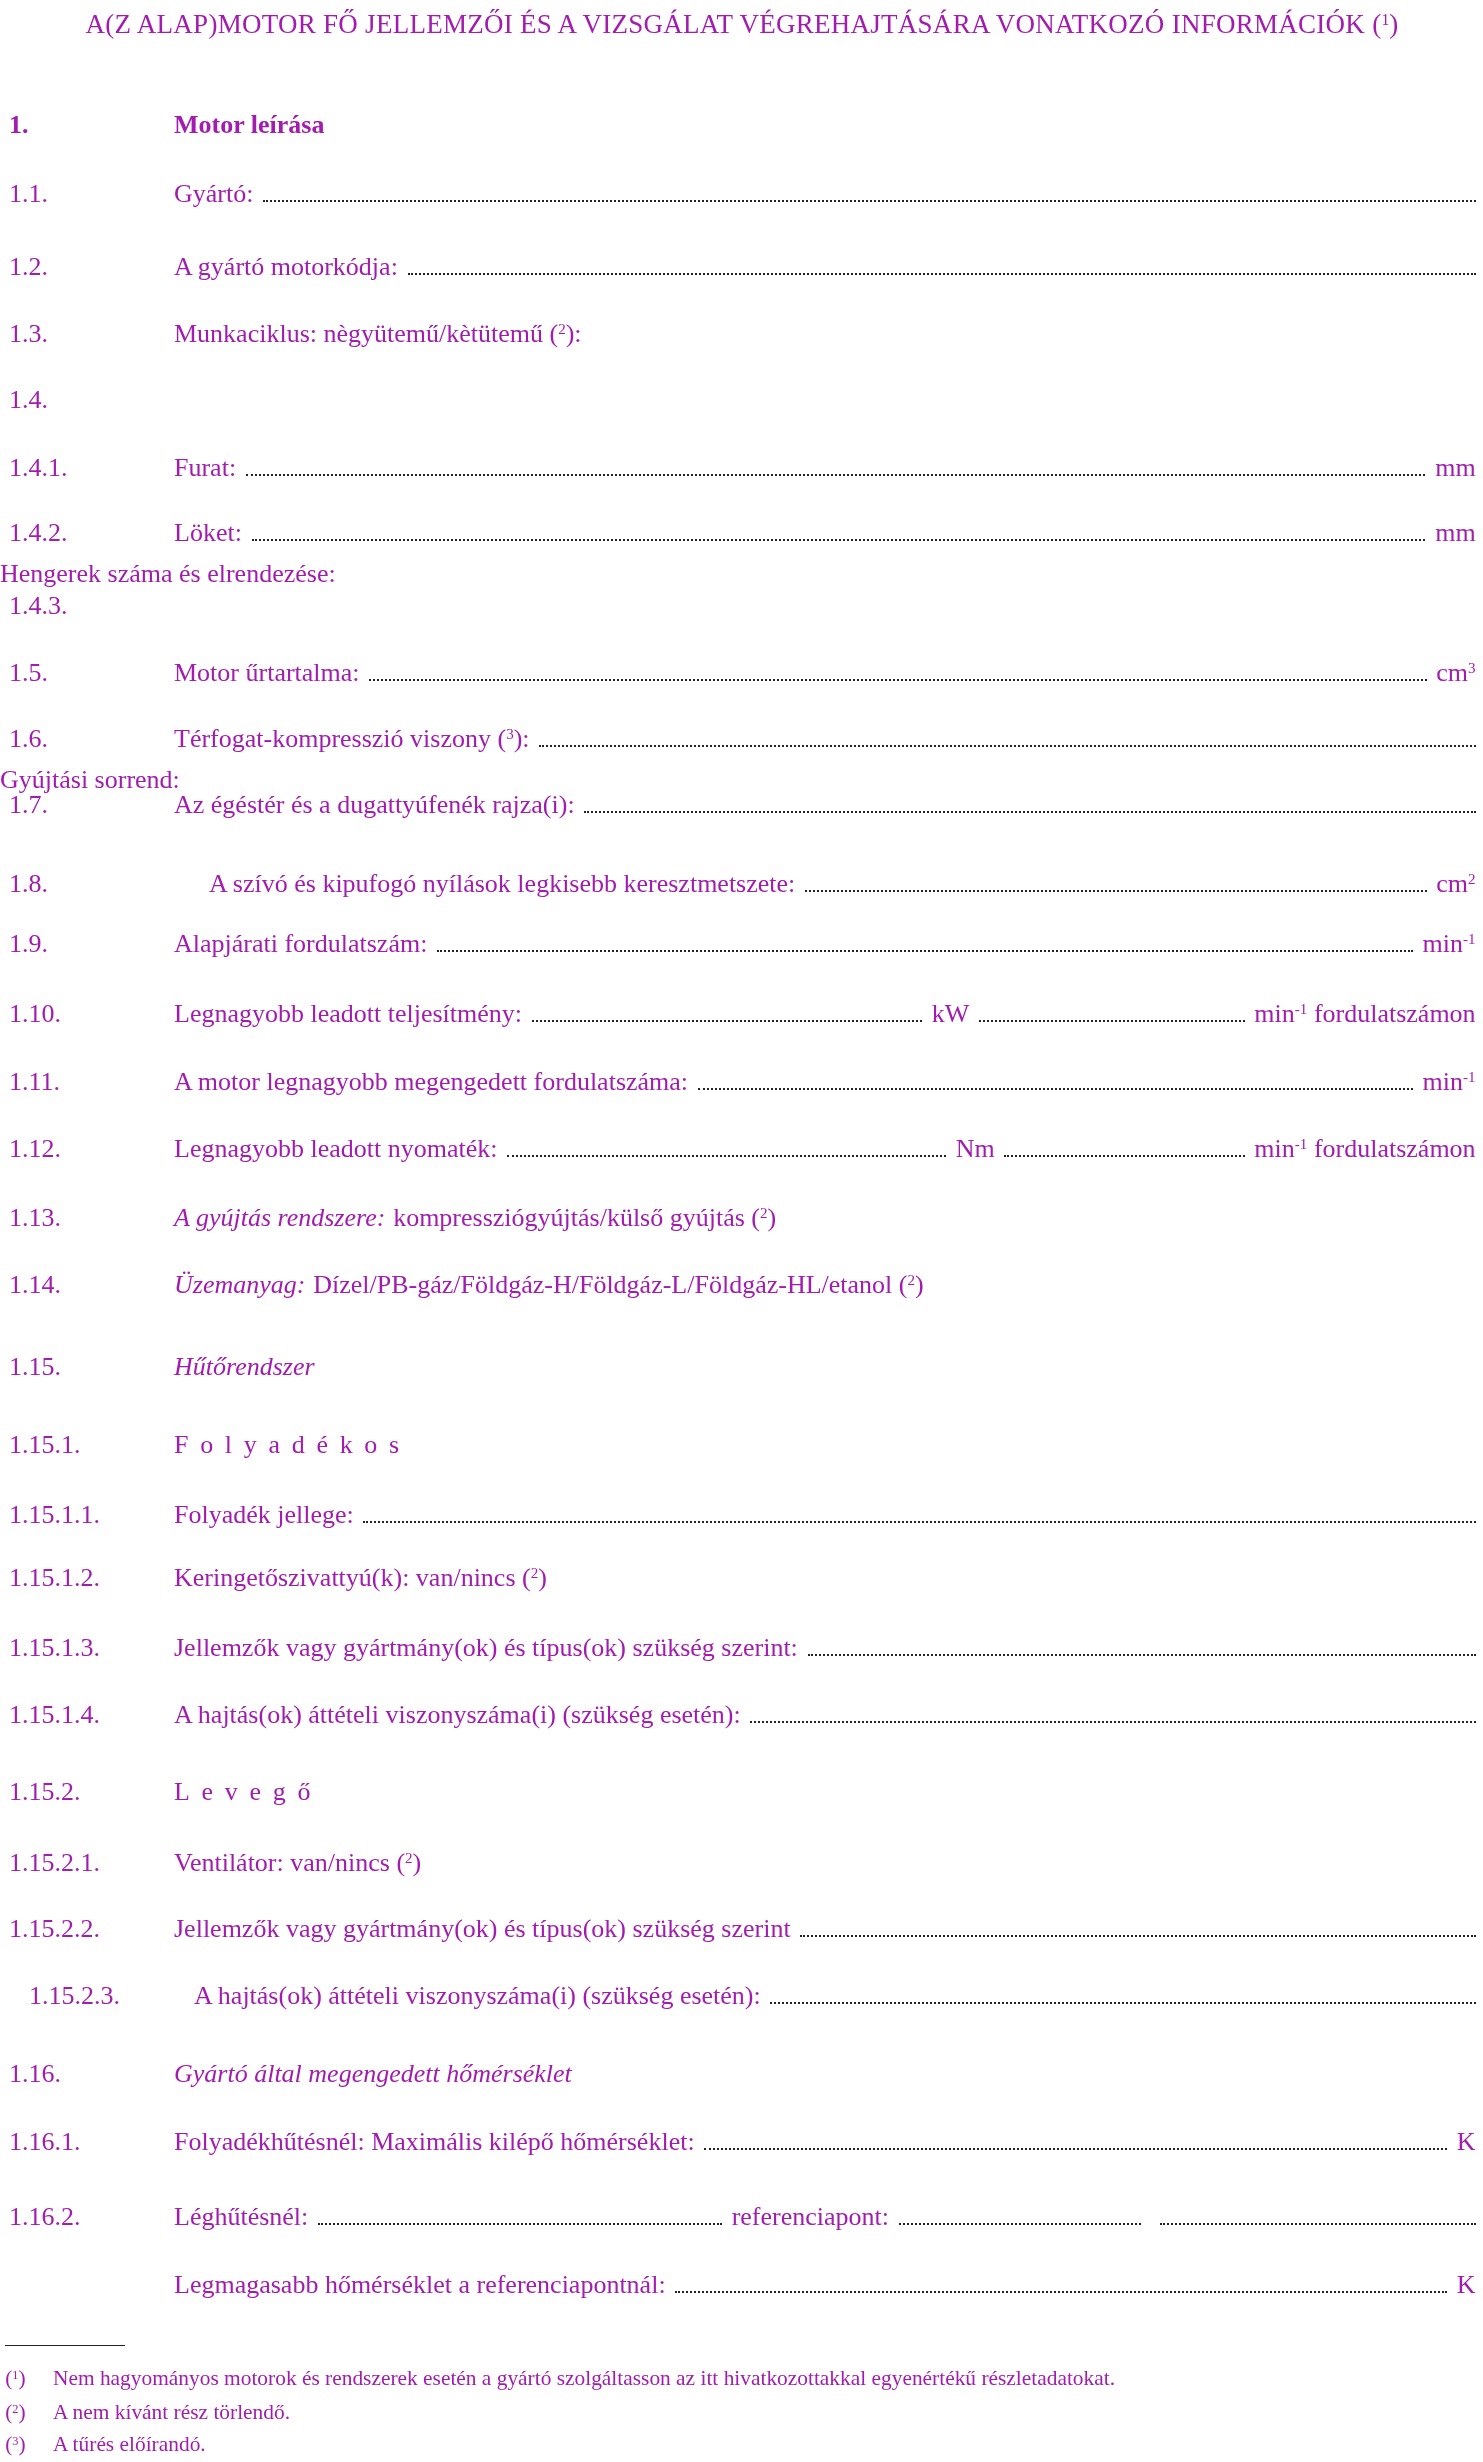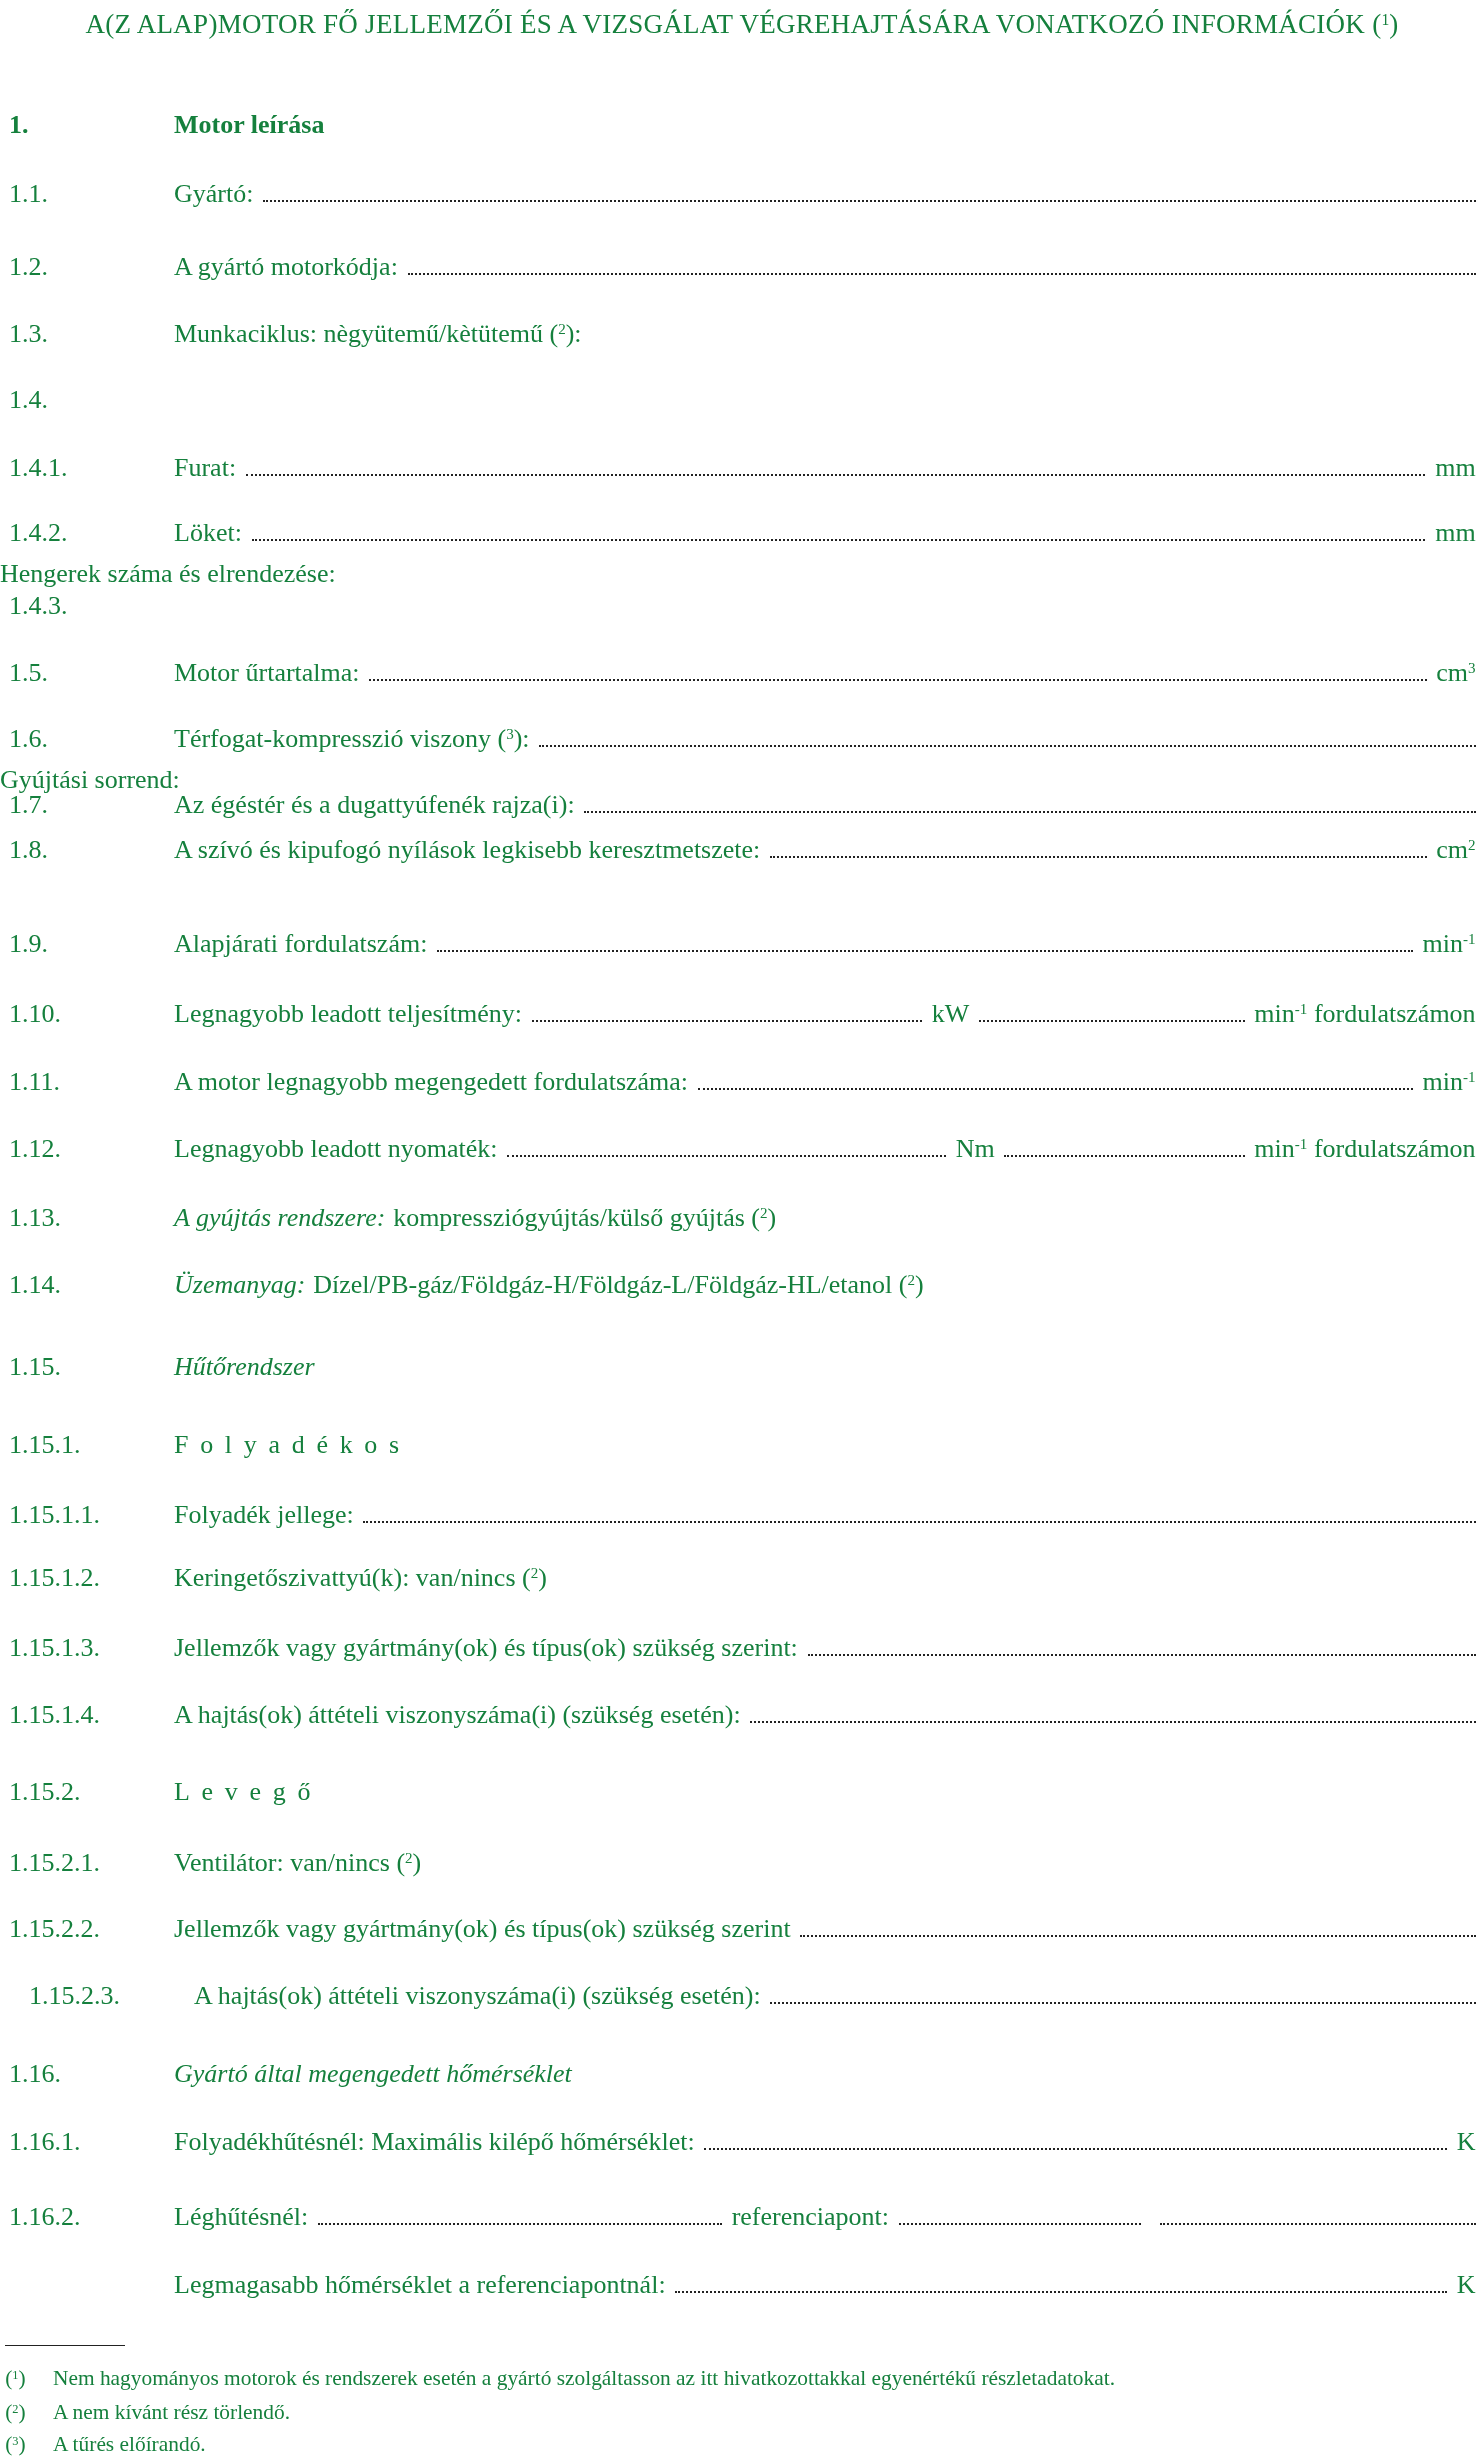--- a/index.html
+++ b/index.html
@@ -1,20 +1,20 @@
 <!DOCTYPE html>
 <html lang="hu" style="font-size:10.4px"><head>
 <meta charset="utf-8">
 <style>
   html,body{margin:0;padding:0;background:#ffffff;}
   #page{
     position:relative;
     width:1484px;height:2462px;
     background:#ffffff;
-    color:#15803d;
+    color:#a21caf;
     font-family:"Liberation Serif","DejaVu Serif",serif;
     font-size:26px;
     overflow:hidden;
     text-decoration:underline;
   }
   #title{
     position:absolute;left:0;right:0;top:9px;
     text-align:center;
     font-size:27px;
     letter-spacing:0.01em;
@@ -160,21 +160,21 @@
           <span class="dots" style="flex-grow: 1;"></span>
         </span>
       </div>
       <div class="row" style="top: 789px;">
         <span class="num">1.7.</span>
         <span class="content">
           <span class="seg"><span>Az égéstér és a dugattyúfenék rajza(i):</span></span>
           <span class="dots" style="flex-grow: 1;"></span>
         </span>
       </div>
-      <div class="row" style="top: 834px;">
+      <div class="row" style="top: 868px; gap: 35px;">
         <span class="num">1.8.</span>
         <span class="content">
           <span class="seg"><span>A szívó és kipufogó nyílások legkisebb keresztmetszete:</span></span>
           <span class="dots" style="flex-grow: 1;"></span>
           <span class="seg"><span>cm</span><span class="sup">2</span></span>
         </span>
       </div>
       <div class="row" style="top: 928px;">
         <span class="num">1.9.</span>
         <span class="content">

